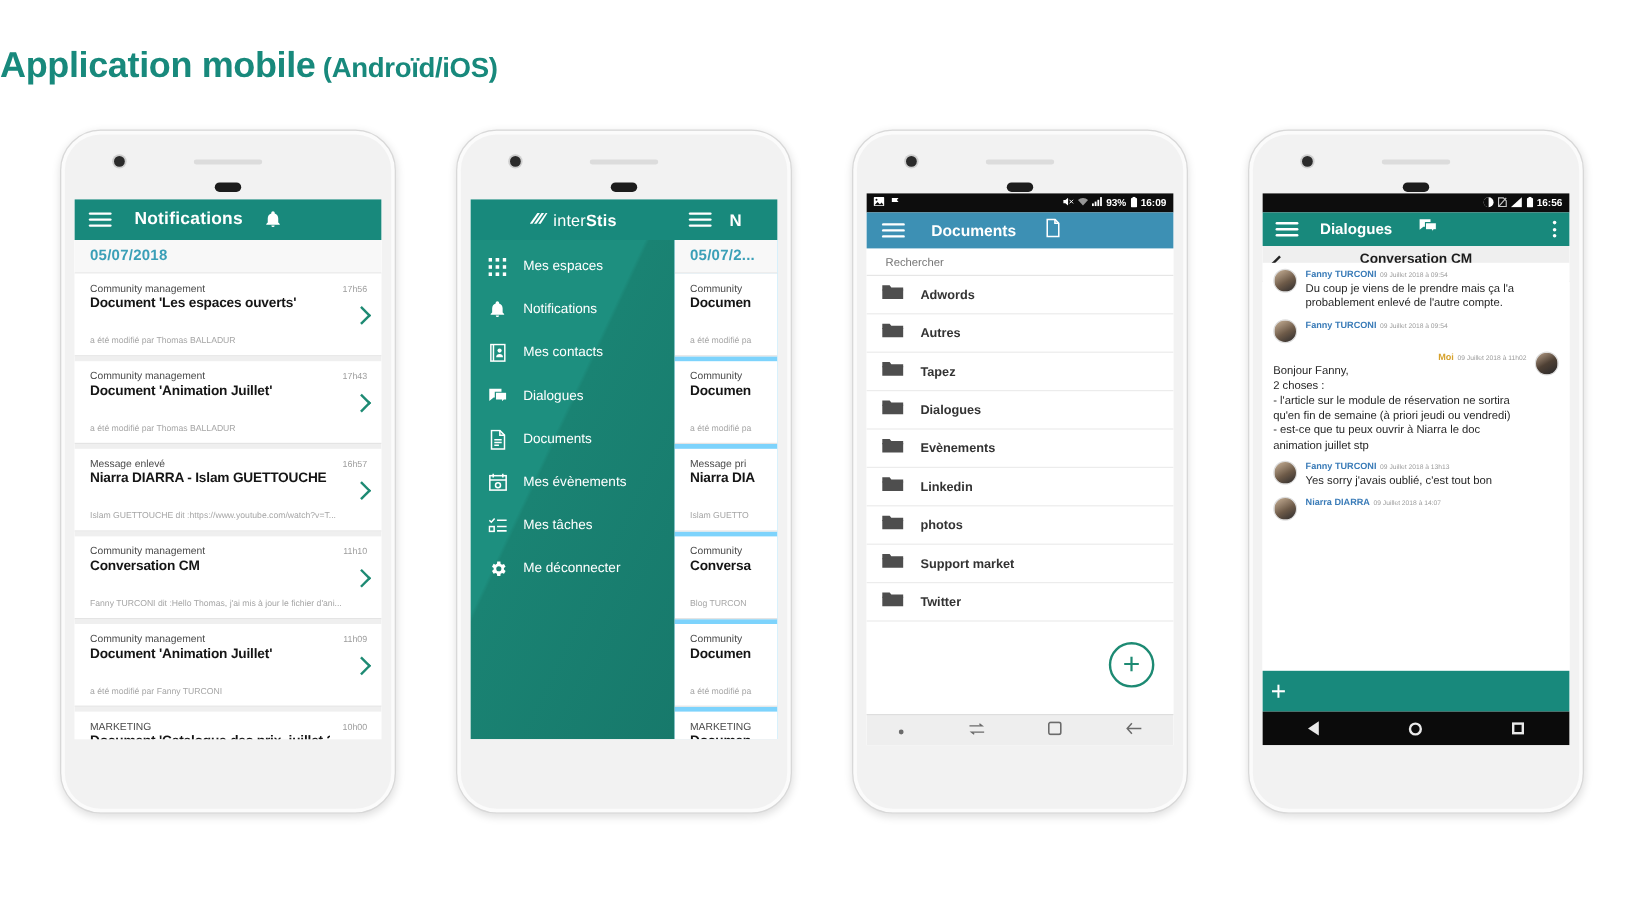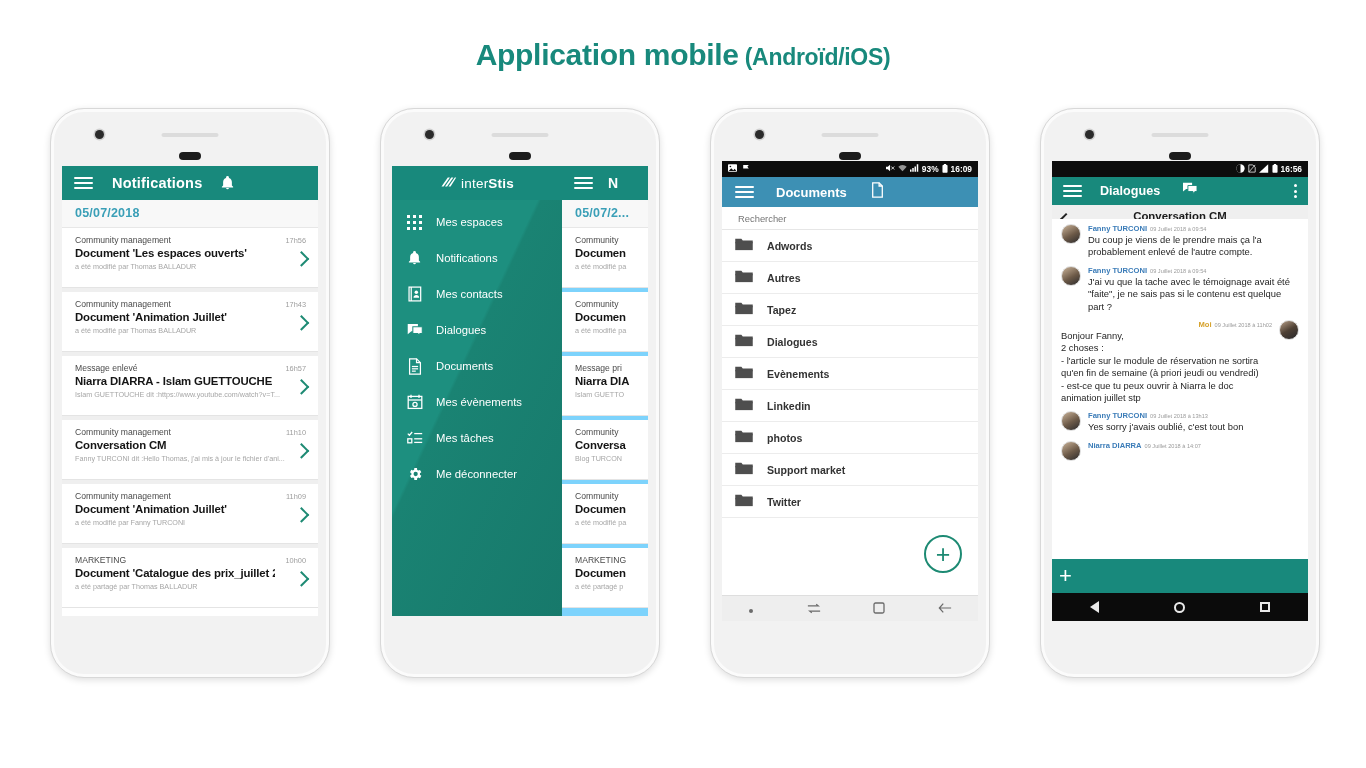--- a/index.html
+++ b/index.html
@@ -7,21 +7,20 @@
   body{
     background:#ffffff;
     font-family:"Liberation Sans", sans-serif;
     position:relative;
     overflow:hidden;
   }
 
   
   #page-title{
     position:absolute; top:38px; left:0; right:0;
-    text-align:center;
     color:#18897c;
     font-size:30px;
     font-weight:bold;
     letter-spacing:-0.3px;
     white-space:nowrap;
   }
   #page-title .sub{ font-size:23px; font-weight:bold; }
 
   
   .phone{
@@ -88,21 +87,21 @@
   }
   .notif-list{ background:#efefef; }
   .notif{
     background:#fff; border-bottom:1px solid #e4e4e4;
     padding:7px 13px 8px; position:relative; margin-bottom:4px;
     min-height:60px;
   }
   .notif .cat{ font-size:8.6px; color:#4a4a4a; margin-bottom:2px; }
   .notif .ttl{ font-size:11.4px; font-weight:bold; color:#151515; letter-spacing:-0.15px;
                white-space:nowrap; overflow:hidden; max-width:200px;}
-  .notif .sub{ font-size:7.2px; color:#a6a6a6; margin-top:3px;
+  .notif .sub{ font-size:7.2px; color:#a6a6a6; margin-top:20px;
                white-space:nowrap; overflow:hidden; max-width:210px; }
   .notif .time{ position:absolute; right:12px; top:8px; font-size:7.4px; color:#9d9d9d; }
   .chev{
     position:absolute; right:11px; top:50%; transform:translateY(-42%);
     width:11px; height:11px;
     border-right:2.2px solid #1d8a73; border-top:2.2px solid #1d8a73;
     transform:translateY(-42%) rotate(45deg);
   }
 
   
@@ -675,21 +674,20 @@
         <div class="av"></div>
         <div class="body">
           <div class="who"><span>Fanny TURCONI</span><span class="when">09 Juillet 2018 à 09:54</span></div>
           <div class="txt">Du coup je viens de le prendre mais ça l'a probablement enlevé de l'autre compte.</div>
         </div>
       </div>
       <div class="msg">
         <div class="av"></div>
         <div class="body">
           <div class="who"><span>Fanny TURCONI</span><span class="when">09 Juillet 2018 à 09:54</span></div>
-          <div class="txt">J'ai vu que la tache avec le témoignage avait été "faite", je ne sais pas si le contenu est quelque part ?</div>
         </div>
       </div>
       <div class="msg me">
         <div class="av"></div>
         <div class="body">
           <div class="who"><span>Moi</span><span class="when">09 Juillet 2018 à 11h02</span></div>
           <div class="txt" style="white-space:pre-line">Bonjour Fanny,
 2 choses :
 - l'article sur le module de réservation ne sortira qu'en fin de semaine (à priori jeudi ou vendredi)
 - est-ce que tu peux ouvrir à Niarra le doc animation juillet stp</div>

